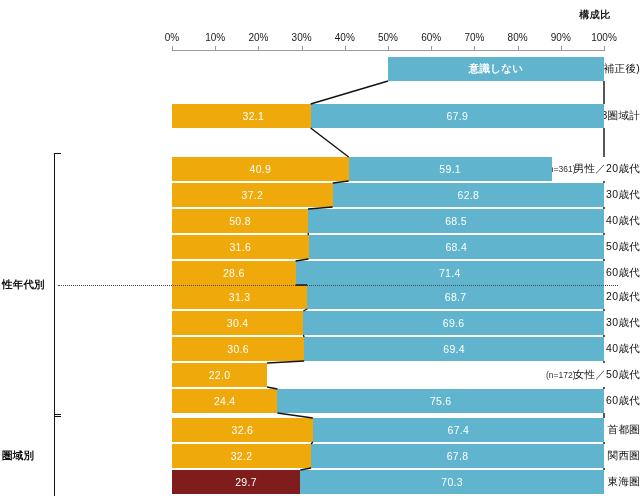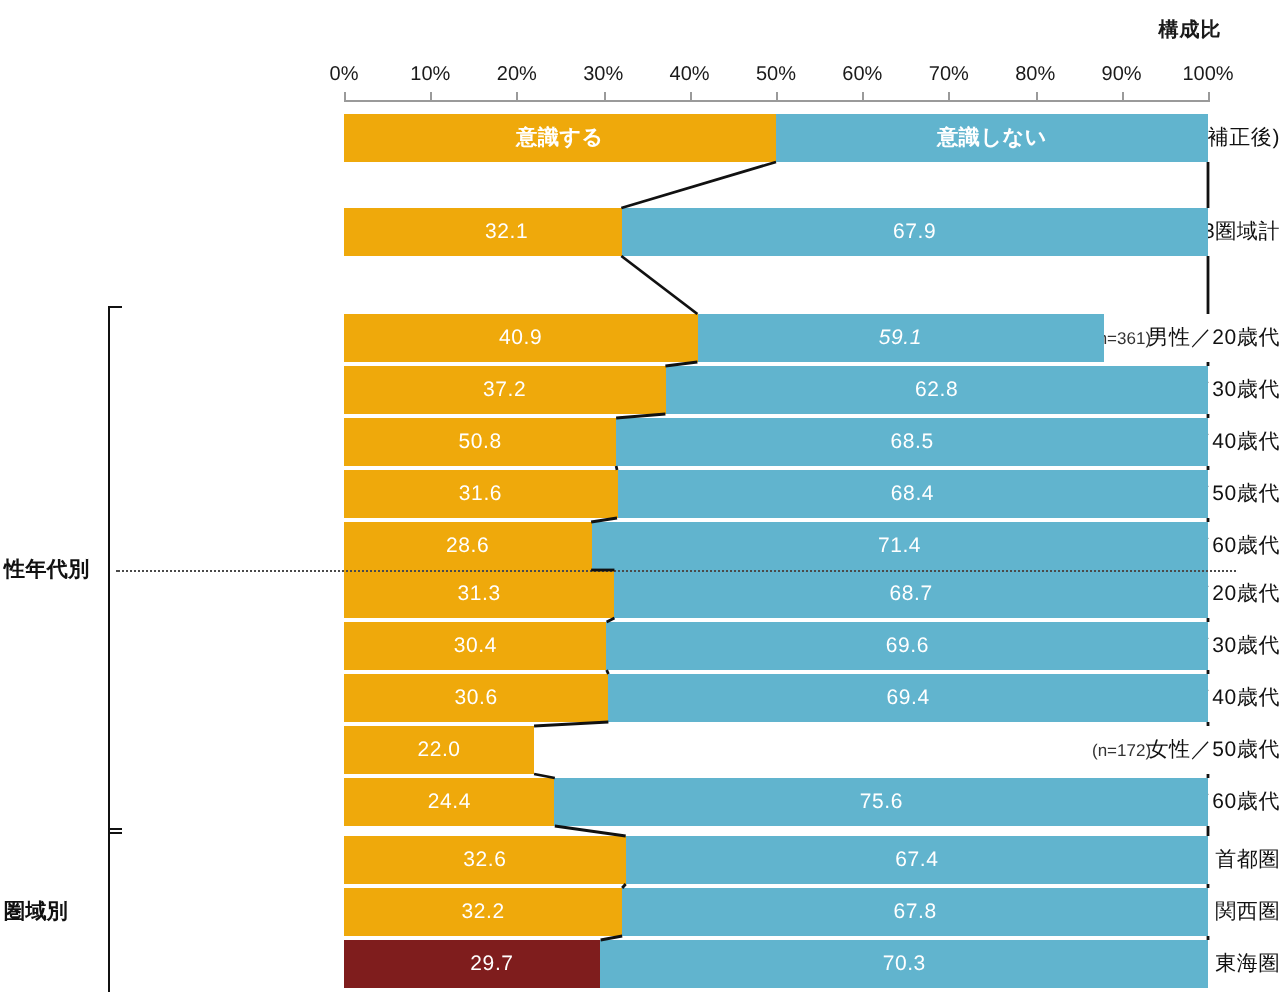--- a/index.html
+++ b/index.html
@@ -185,23 +185,20 @@
       <div class="axis-tickmark" style="left: 388.8px;"></div>
       <div class="axis-tickmark" style="left: 432px;"></div>
     </div>
   <div class="axis-line"></div>
 
   <div id="rows-layer">
       <div class="row" style="top: 57px;">
         <div class="row-label" style="width: 534px;">
           <span class="row-label-name">凡例(件数:人※補正後)</span>
         </div>
-        <div class="bar legend" style="left: 172px; width: 216px; background: rgb(239, 169, 11);">
-          <span class="bar-value">意識する</span>
-        </div>
         <div class="bar legend" style="left: 388px; width: 216px; background: rgb(97, 180, 206);">
           <span class="bar-value">意識しない</span>
         </div>
       </div>
       <div class="row" style="top: 104px;">
         <div class="row-label" style="width: 534px;">
           <span class="row-label-name">3圏域計</span>
         </div>
         <div class="row-label-n" style="position: absolute; left: 538px; top: 0px; height: 100%; display: flex; align-items: center;">(n=2,838)</div>
         <div class="bar" style="left: 172px; width: 138.672px; background: rgb(239, 169, 11); padding-left: 24px;">
@@ -212,21 +209,21 @@
         </div>
       </div>
       <div class="row" style="top: 157px;">
         <div class="row-label" style="width: 534px;">
           <span class="row-label-name">男性／20歳代</span>
         </div>
         <div class="row-label-n" style="position: absolute; left: 538px; top: 0px; height: 100%; display: flex; align-items: center;">(n=361)</div>
         <div class="bar" style="left: 172px; width: 176.688px; background: rgb(239, 169, 11);">
           <span class="bar-value">40.9</span>
         </div>
-        <div class="bar" style="left: 348.688px; width: 203px; background: rgb(97, 180, 206); font-style: italic;">
+        <div class="bar" style="left: 348.688px; width: 203px; background: rgb(97, 180, 206);">
           <span class="bar-value">59.1</span>
         </div>
       </div>
       <div class="row" style="top: 183px;">
         <div class="row-label" style="width: 534px;">
           <span class="row-label-name">男性／30歳代</span>
         </div>
         <div class="row-label-n" style="position: absolute; left: 538px; top: 0px; height: 100%; display: flex; align-items: center;">(n=338)</div>
         <div class="bar" style="left: 172px; width: 160.704px; background: rgb(239, 169, 11);">
           <span class="bar-value">37.2</span>

